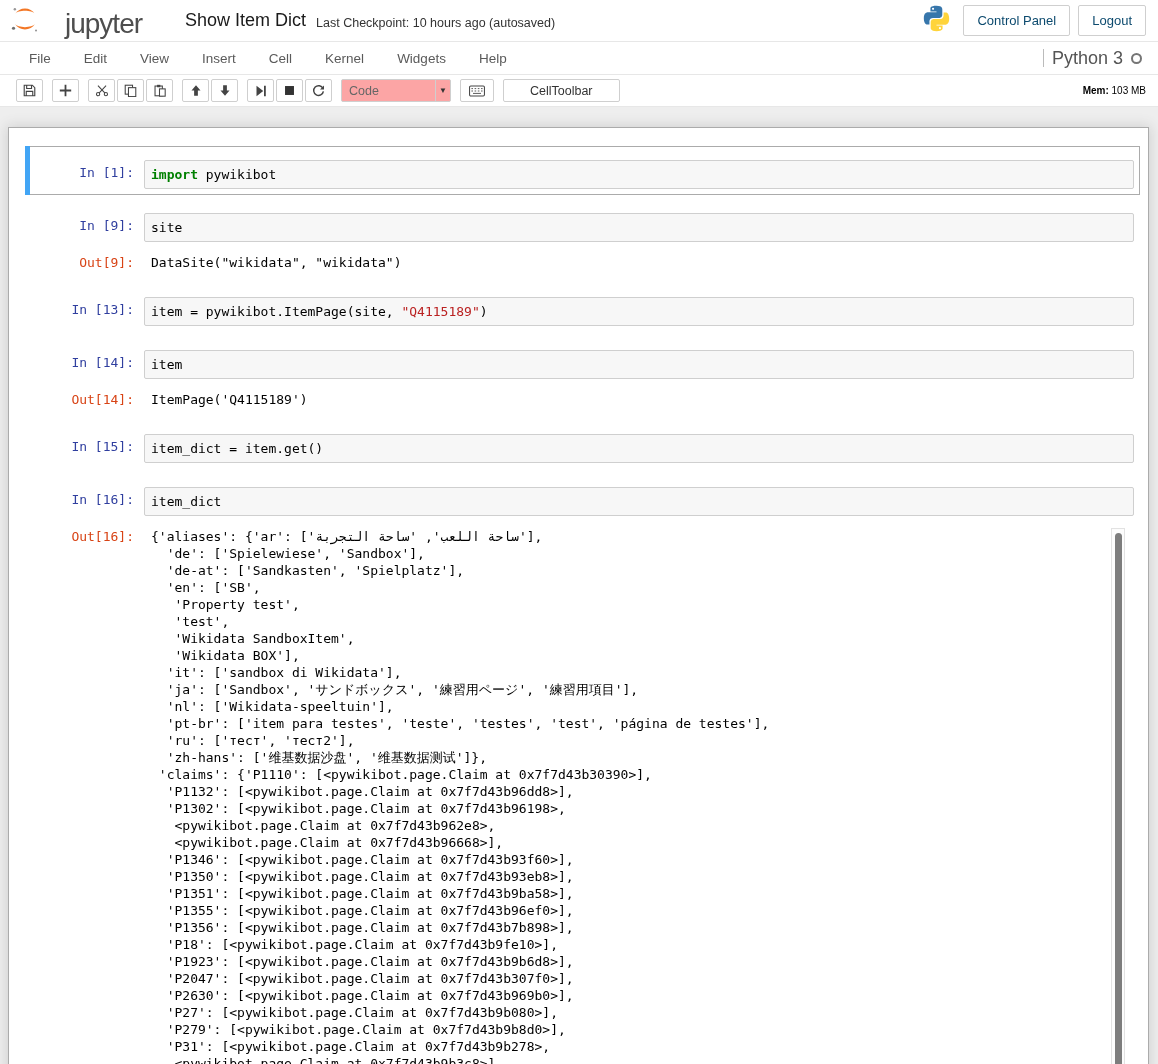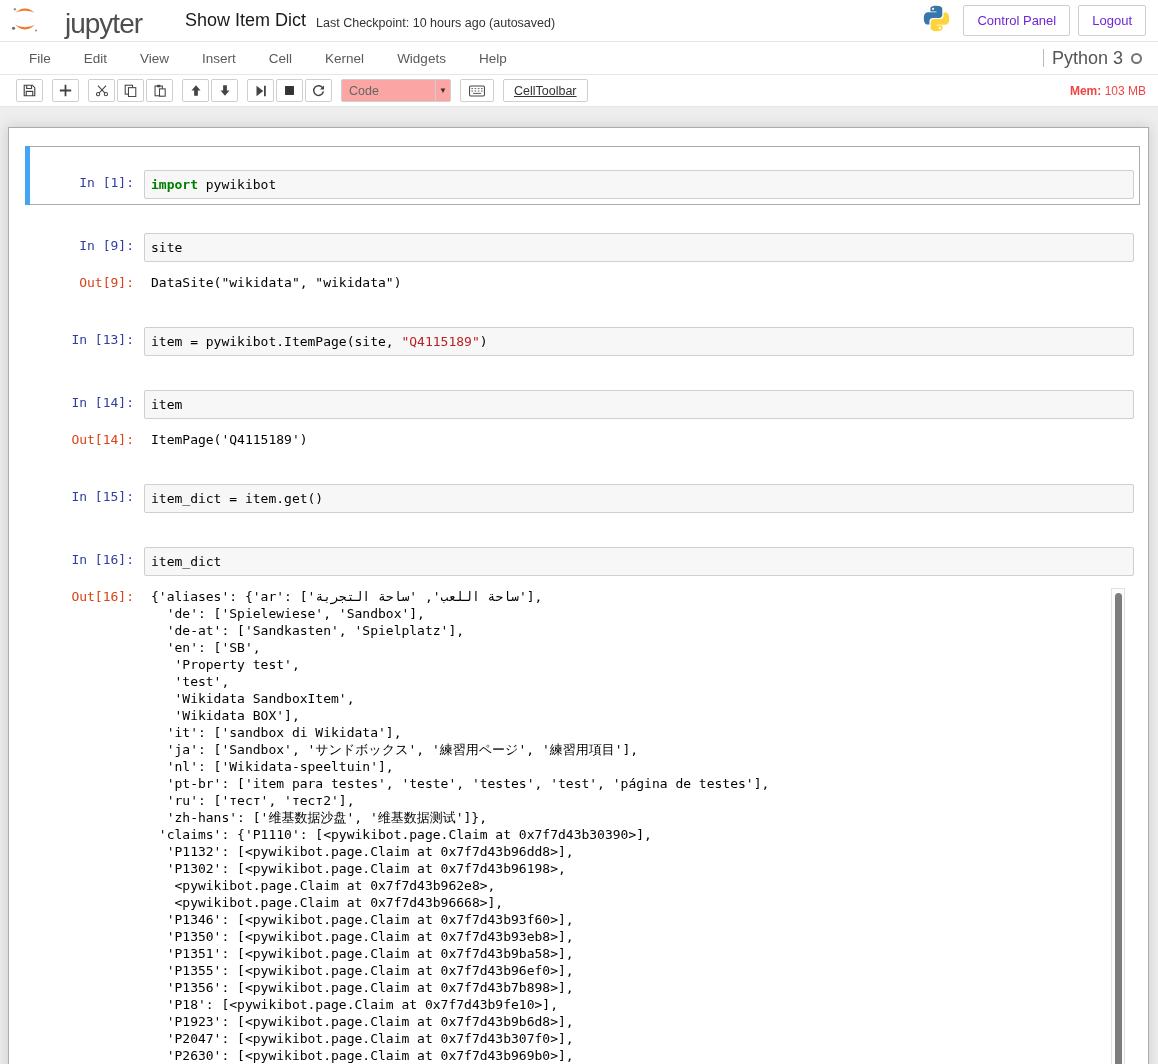--- a/index.html
+++ b/index.html
@@ -9,21 +9,21 @@
   #header { background:#fff; }
   #header-row1 { display:flex; align-items:center; height:42px; padding:0 12px 0 10px;
                  border-bottom:1px solid #e7e7e7; }
   #logo { display:flex; align-items:flex-end; cursor:pointer;gap:20px; }
   #logo-text { font-size:28px; color:#4e4e4e; letter-spacing:-1px; line-height:30px;
                font-weight:400; margin-left:5px; }
   #nb-title { font-size:18px; color:#1a1a1a; margin-left:43px; cursor:pointer; }
   #checkpoint { font-size:12.5px; color:#333; margin-left:10px; margin-top:4px; }
   #header-right { margin-left:auto; display:flex; align-items:center; gap:8px; }
   .hdr-btn { background:#fff; border:1px solid #cfcfcf; border-radius:2px;
-             font-size:13px; color:#6d28d9; padding:7px 13px; cursor:pointer; }
+             font-size:13px; color:#0c4a6e; padding:7px 13px; cursor:pointer; }
   
   #menubar { background:#fff; display:flex; align-items:center; height:33px;
              padding:0 16px; border-bottom:1px solid #e7e7e7; }
   .menu-item { font-size:13.5px; color:#5a5a5a; padding:6px 13px; cursor:pointer; }
   #menubar-right { margin-left:auto; display:flex; align-items:center; gap:8px; }
   #kernel-divider { width:1px; height:18px; background:#bbb; }
   #kernel-name { font-size:18px; color:#555; }
   #kernel-indicator { width:11px; height:11px; border:2px solid #757575; border-radius:50%; }
   
   #toolbar { background:#fff; display:flex; align-items:center; height:32px;
@@ -33,28 +33,28 @@
             height:23px; display:flex; align-items:center; justify-content:center;
             cursor:pointer; color:#444; }
   .tb-btn svg { display:block; }
   #cell-type-select { display:flex; align-items:center; background:#fca5a5;
             border:1px solid #cfcfcf; border-radius:2px; height:23px; width:110px;
             font-size:12.5px; color:#666; cursor:pointer; margin-right:9px; }
   #cell-type-select .sel-label { flex:1; padding-left:7px; }
   #cell-type-select .sel-arrow { width:15px; height:100%; border-left:1px solid #cfcfcf;
             display:flex; align-items:center; justify-content:center; font-size:8px; color:#333; }
   .tb-txt-btn { background:#fff; border:1px solid #cfcfcf; border-radius:2px; height:23px;
-            font-size:12.5px; color:#333; padding:0 10px; cursor:pointer; margin-right:9px;text-decoration:underline;}
-  #mem-indicator { margin-left:auto; font-size:12px; color:#ef4444; }
+            font-size:12.5px; color:#333; padding:0 26px; cursor:pointer; margin-right:9px;}
+  #mem-indicator { margin-left:auto; font-size:10px; color:#000000; }
   #mem-indicator b { font-weight:bold; }
   
   #site { padding:20px 9px 0 8px; }
   #notebook-container { background:#fff; border:1px solid #ababab; min-height:950px;
             box-shadow:0 0 12px 1px rgba(87,87,87,0.2); padding:18px 0 40px 0; }
-  .cell { position:relative; padding:23px 5px 5px 5px; margin:0 8px 4px 16px;
+  .cell { position:relative; padding:13px 5px 5px 5px; margin:0 8px 4px 16px;
           border:1px solid transparent; }
   .cell.selected { border:1px solid #ababab; }
   .cell.selected::before { content:""; position:absolute; top:-1px; left:-1px;
           bottom:-1px; width:5px; background:#42a5f5; }
   .row { display:flex; align-items:flex-start; }
   .prompt { width:113px; min-width:113px; text-align:right; padding:4px 10px 0 0;
             font-family:"DejaVu Sans Mono", monospace; font-size:13px; line-height:17px;
             user-select:none; }
   .in-prompt { color:#303f9f; }
   .out-prompt { color:#d84315; }

